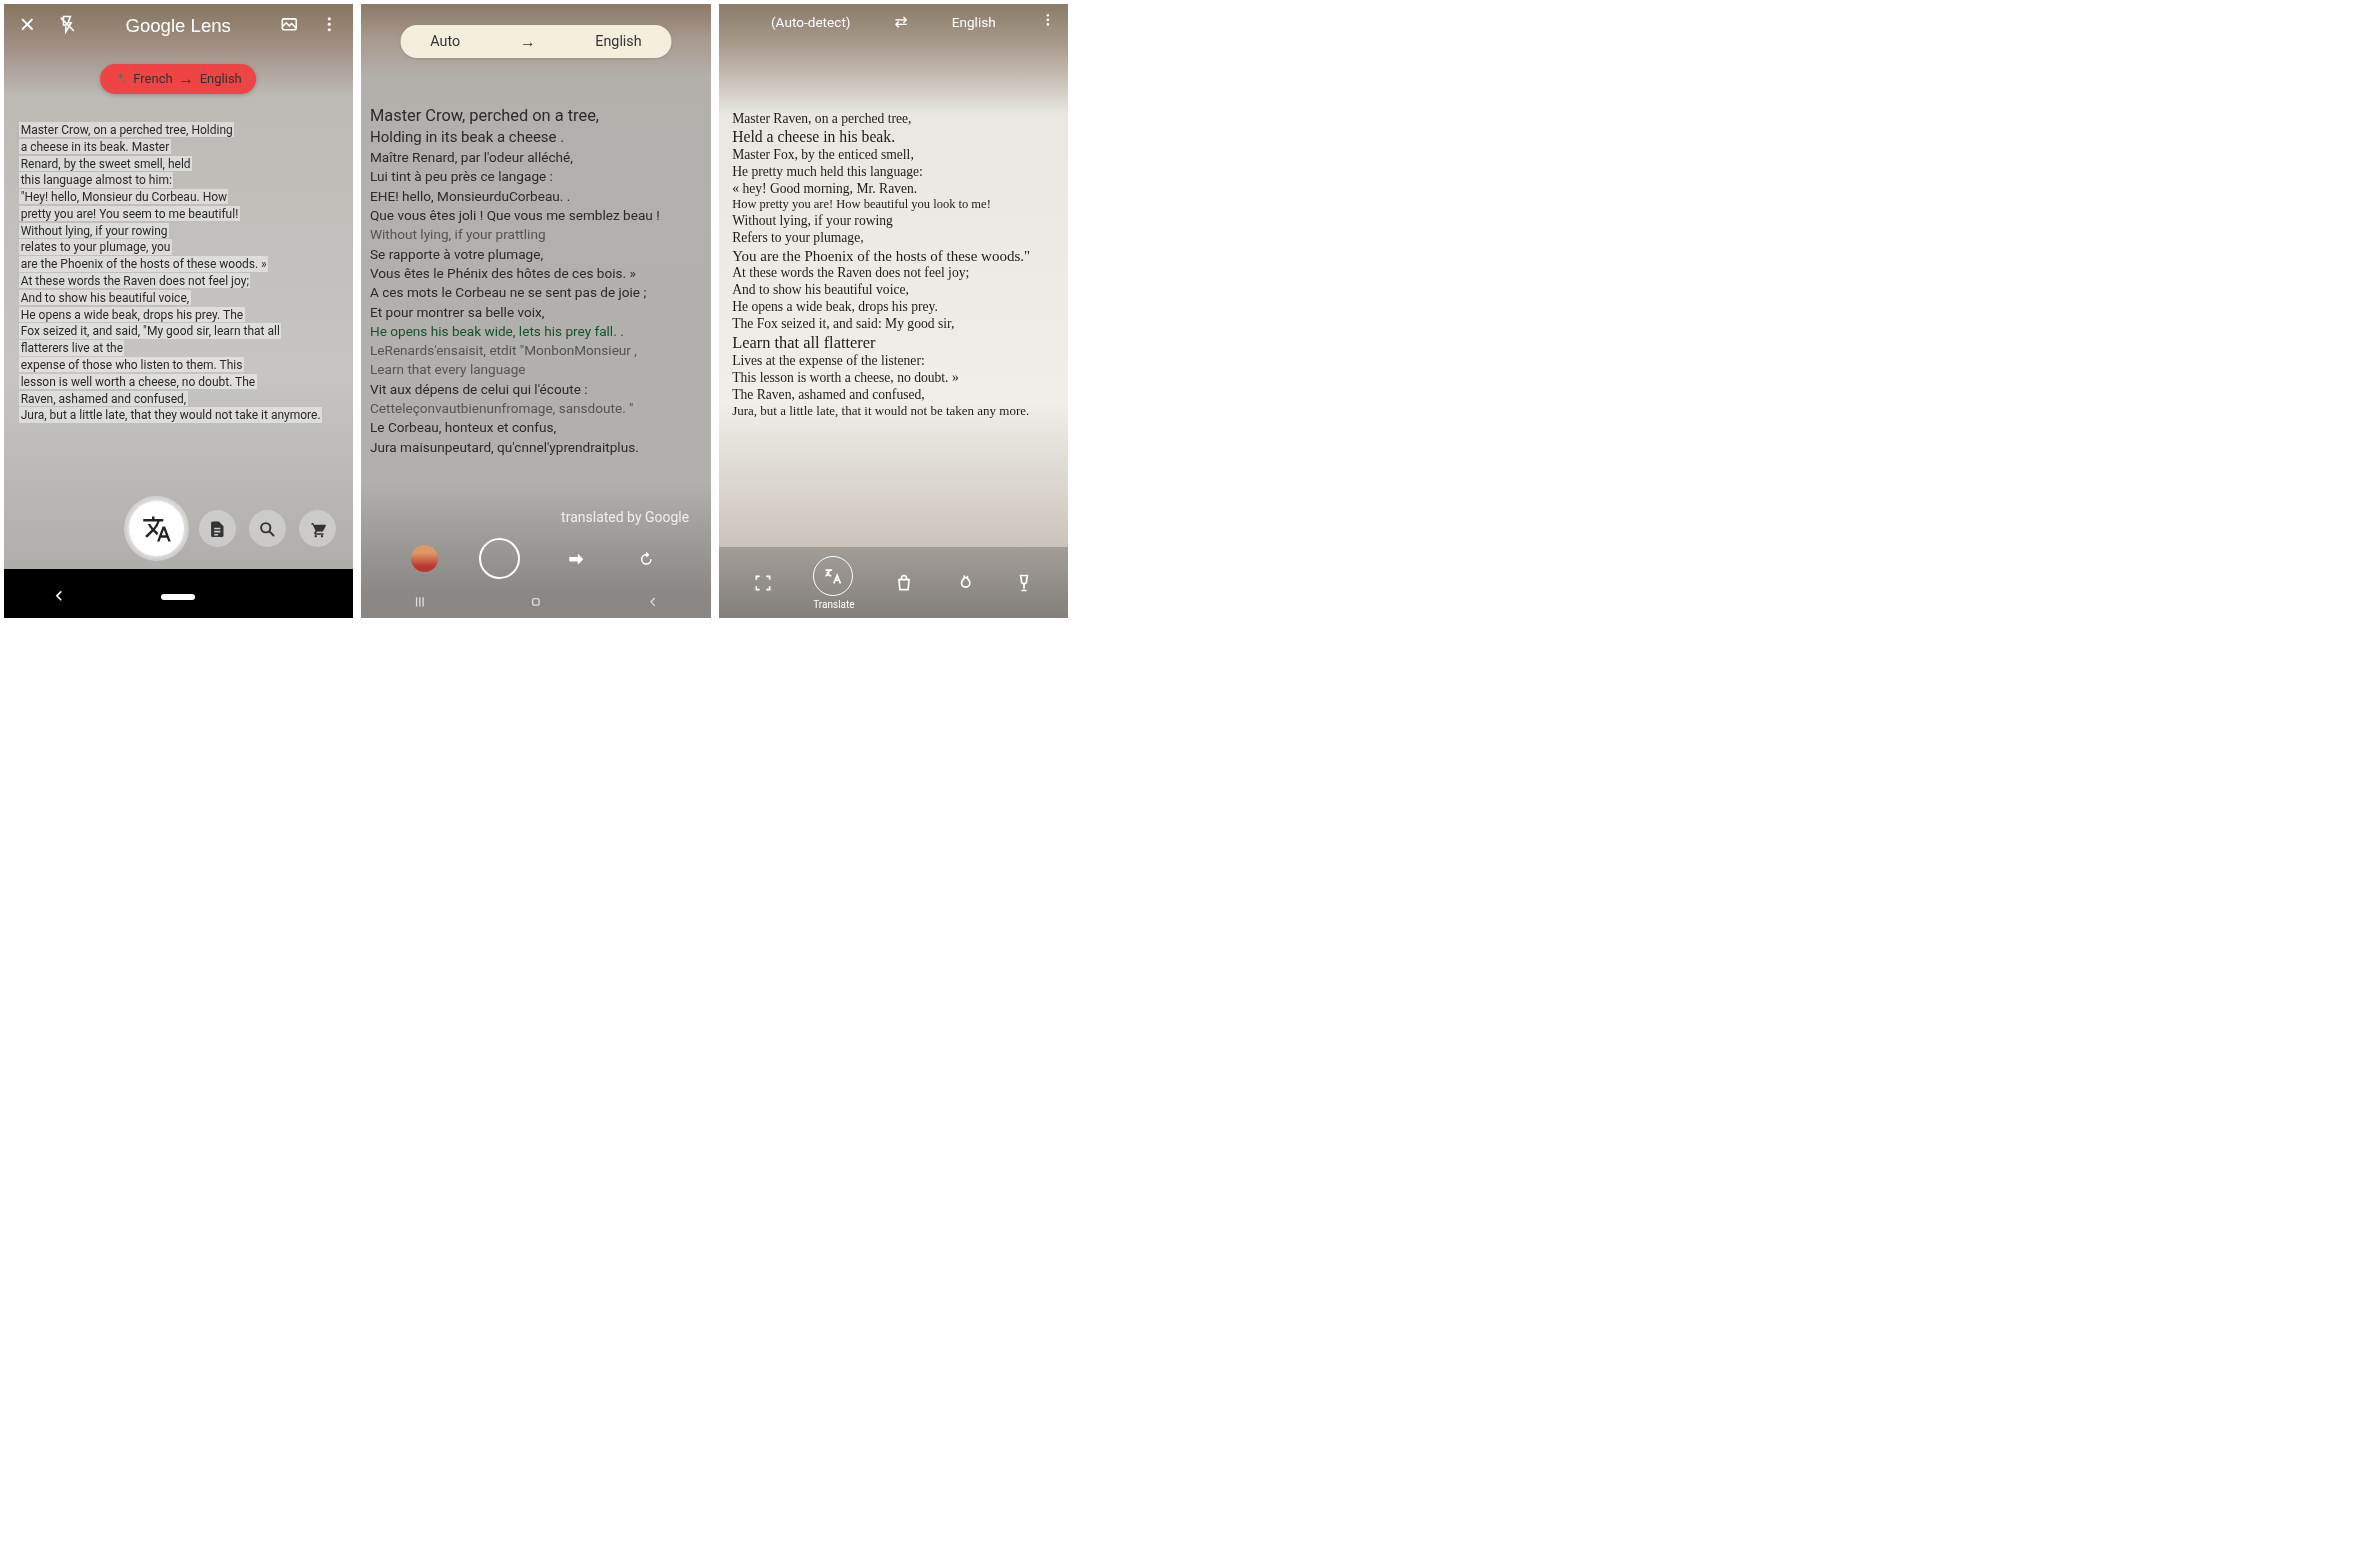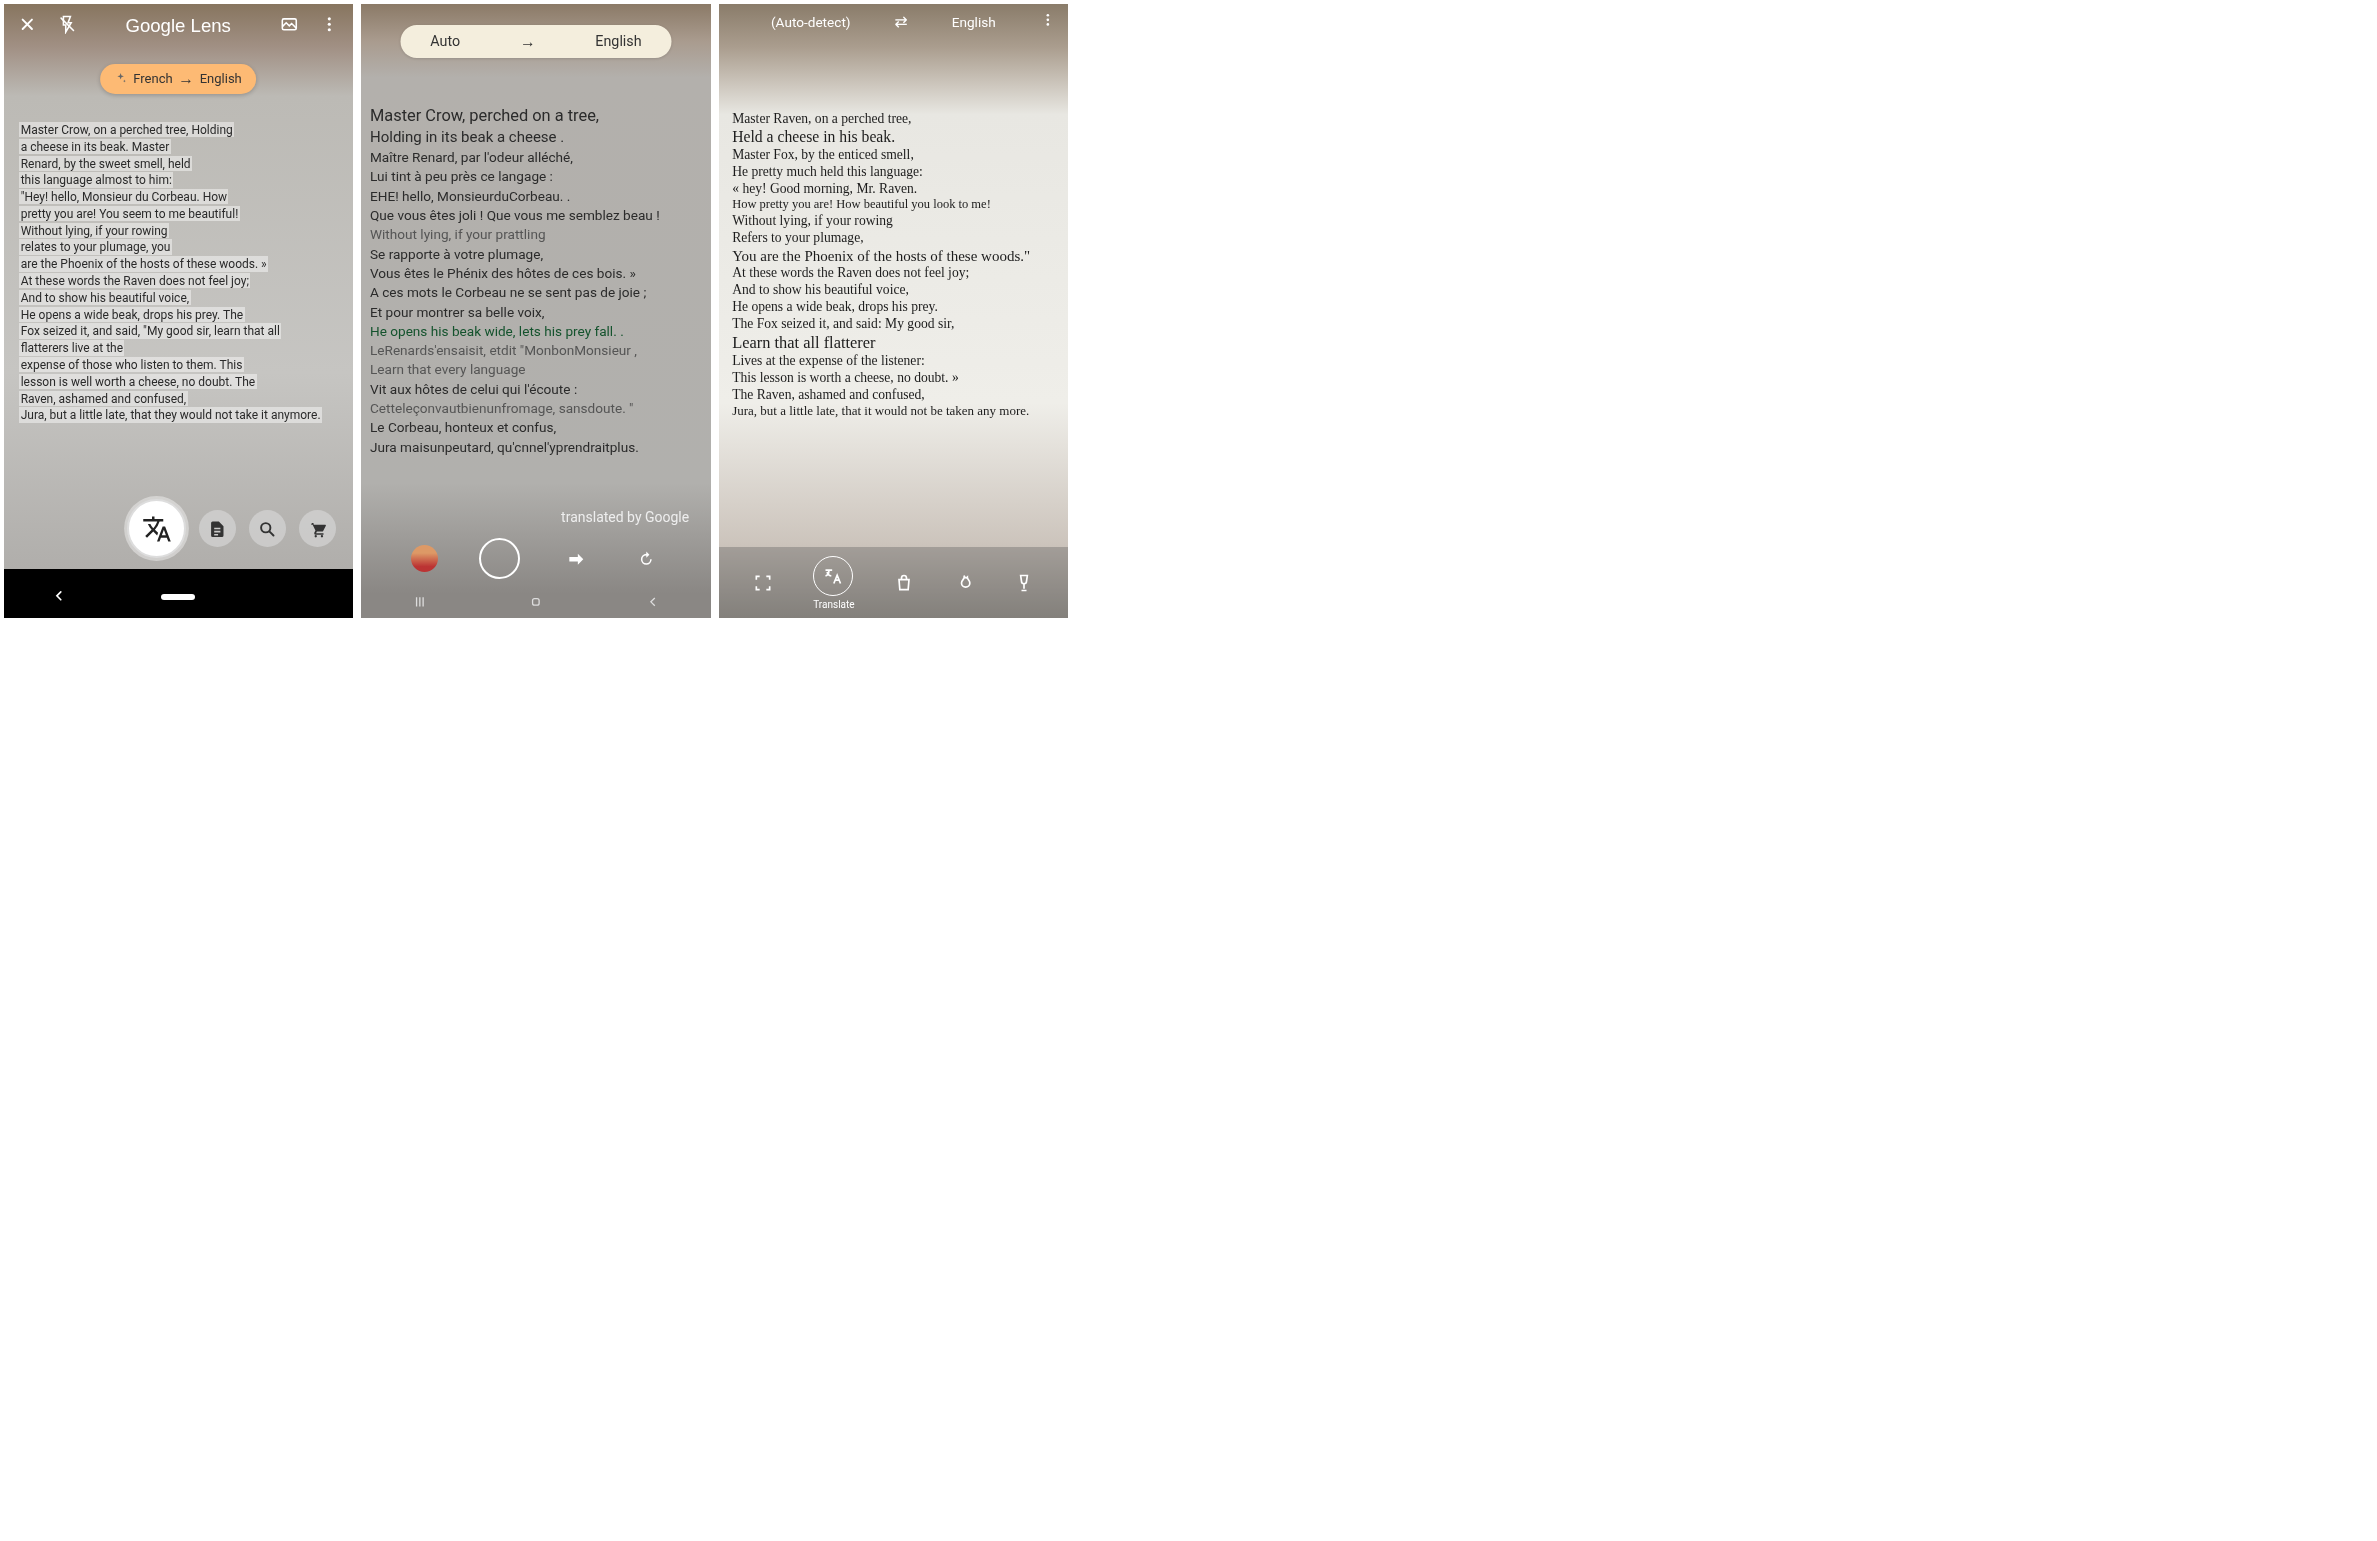--- a/index.html
+++ b/index.html
@@ -28,21 +28,21 @@
     position:absolute; top:7.1px; left:0; right:0;
     display:flex; align-items:center; justify-content:space-between;
     padding:0 14.3px; color:#fff; height:31px;
   }
   .p1-header .brand { font-size:18.6px; font-weight:500; display:flex; align-items:center; gap:1.4px;}
   .googleg { font-family: 'Product Sans', Arial, sans-serif; font-weight:500;}
   .p1-header .icons-left, .p1-header .icons-right { display:flex; gap:21.4px; align-items:center;}
   .p1-header svg { width:18.6px; height:18.6px; fill:#fff; }
   .chip {
     position:absolute; top:60px; left:50%; transform:translateX(-50%);
-    background:#fdba74; border-radius:15.7px; padding:5.7px 14.3px;
+    background:#ef4444; border-radius:15.7px; padding:5.7px 14.3px;
     display:flex; align-items:center; gap:5.7px; font-size:13px; color:#333;
     box-shadow:0 1.4px 4.3px rgba(0,0,0,.2);
   }
   .chip svg { width:13px; height:13px;}
   .p1-text {
     position:absolute; top:118px; left:15.7px; right:15.7px;
     font-size:12px; line-height:1.4; color:#2a2a2a;
   }
   .p1-text span.hl { background:rgba(255,255,255,0.45); padding:0.7px 1.4px;}
   .p1-bottom {
@@ -262,21 +262,21 @@
     <div>EHE! hello, MonsieurduCorbeau. .</div>
     <div>Que vous êtes joli ! Que vous me semblez beau !</div>
     <div style="color:#555">Without lying, if your prattling</div>
     <div>Se rapporte à votre plumage,</div>
     <div>Vous êtes le Phénix des hôtes de ces bois. »</div>
     <div>A ces mots le Corbeau ne se sent pas de joie ;</div>
     <div>Et pour montrer sa belle voix,</div>
     <div style="color:#14532d">He opens his beak wide, lets his prey fall. .</div>
     <div style="color:#555">LeRenards'ensaisit, etdit "MonbonMonsieur ,</div>
     <div style="color:#555">Learn that every language</div>
-    <div>Vit aux hôtes de celui qui l'écoute :</div>
+    <div>Vit aux dépens de celui qui l'écoute :</div>
     <div style="color:#555">Cetteleçonvautbienunfromage, sansdoute. "</div>
     <div>Le Corbeau, honteux et confus,</div>
     <div>Jura maisunpeutard, qu'cnnel'yprendraitplus.</div>
   </div>
 
   <div class="attrib">
     <span>translated by Google</span>
   </div>
 
   <div class="p2-bottom">

